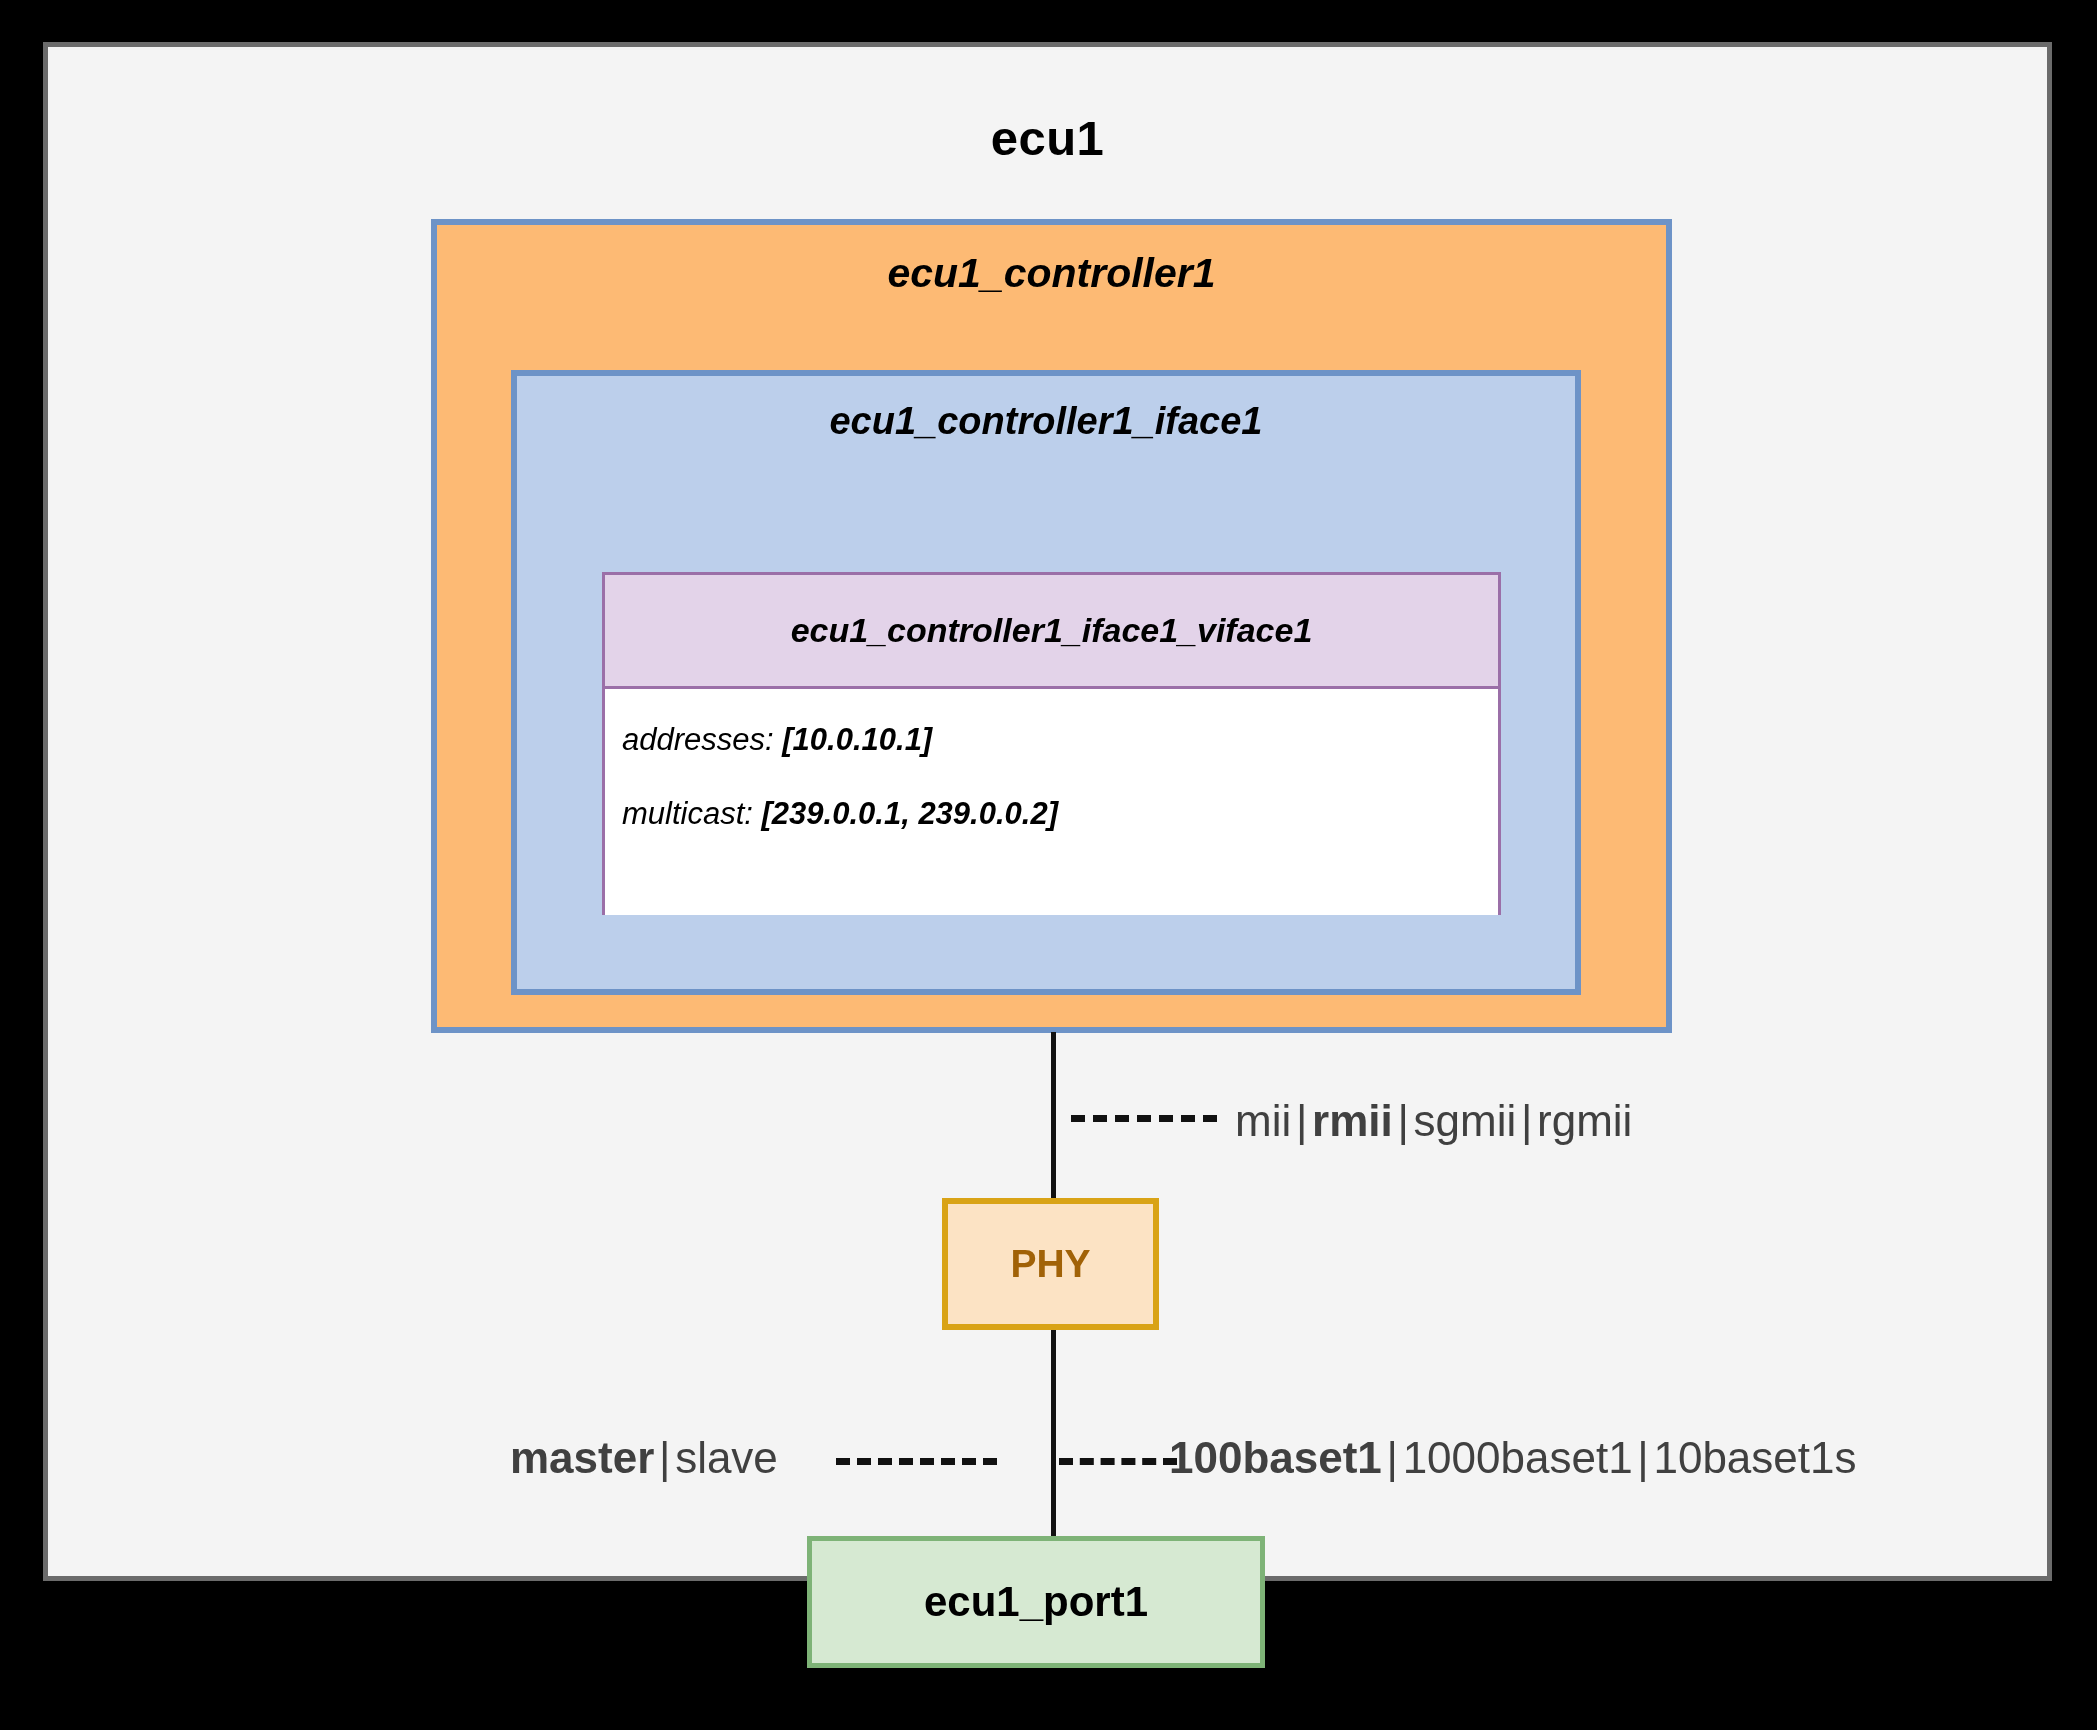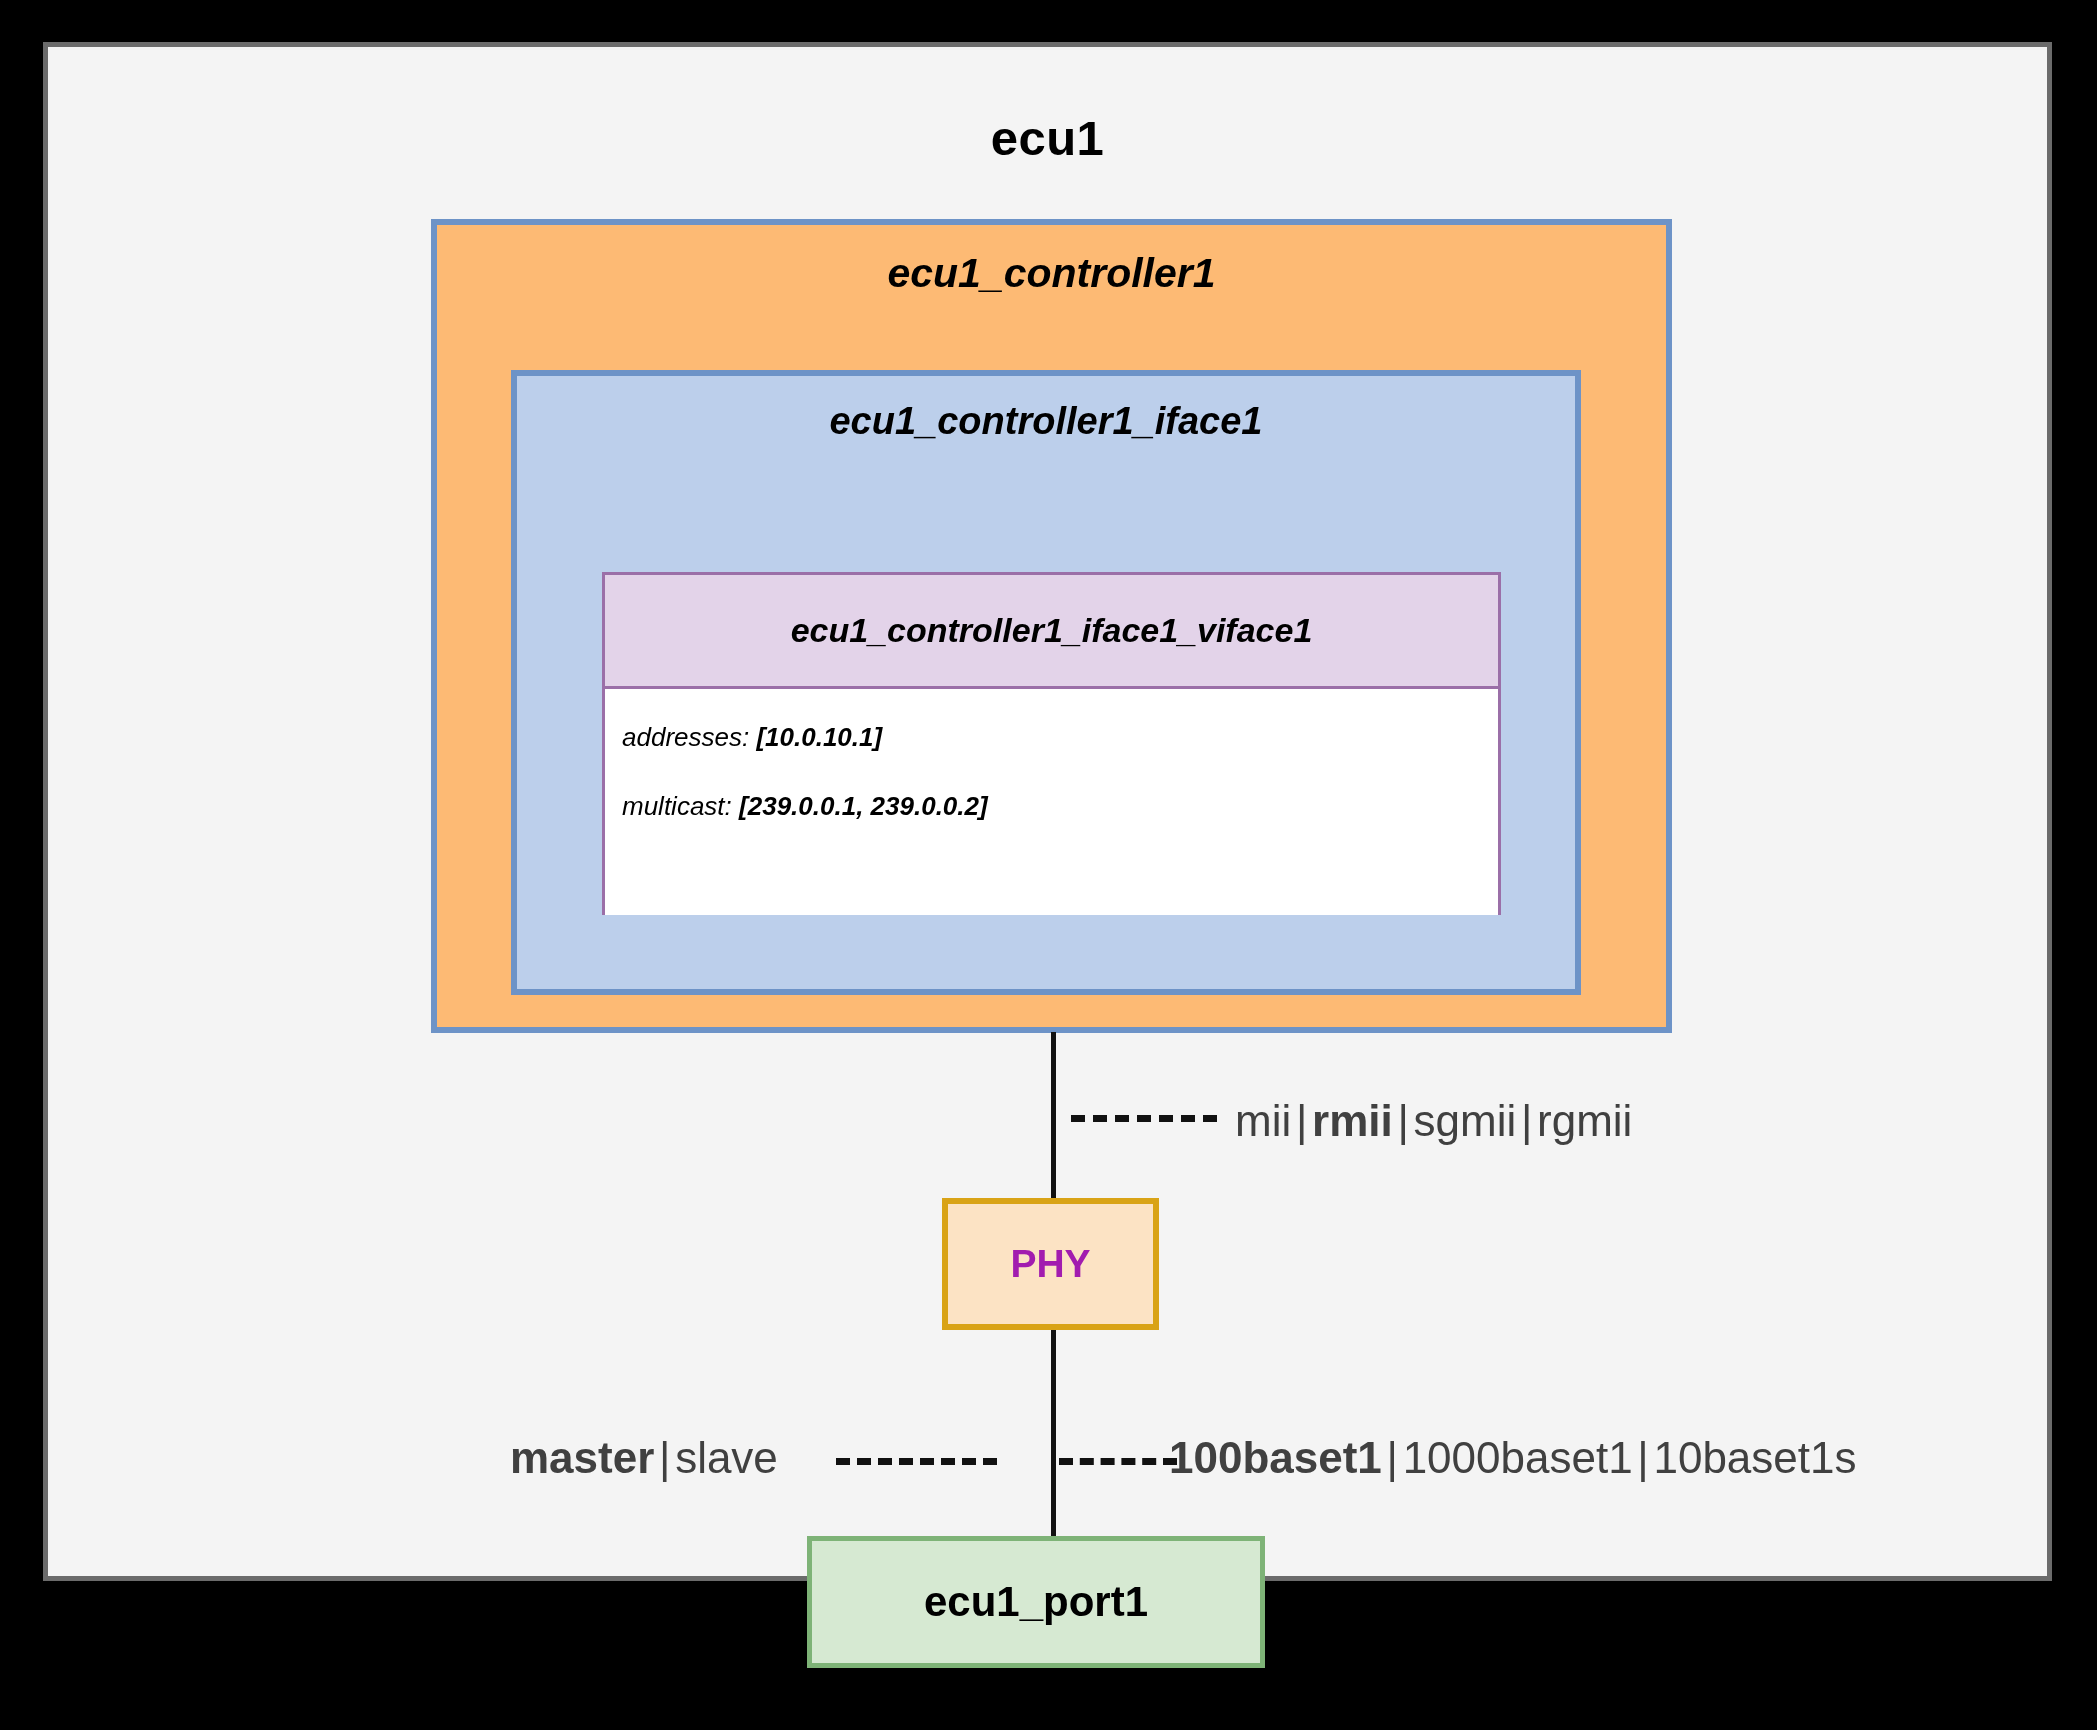--- a/index.html
+++ b/index.html
@@ -47,21 +47,21 @@
   .viface-header{
     position:absolute;left:0;top:0;width:100%;height:114px;
     background:#e3d3e9;border-bottom:3.1px solid #9b6fa8;box-sizing:border-box;
     display:flex;align-items:center;justify-content:center;
   }
   .viface-title{font-size:34px;font-weight:bold;color:#000;}
   .viface-body{
     position:absolute;left:0;top:114px;width:100%;height:226px;
     background:#ffffff;box-sizing:border-box;padding:33px 0 0 17px;
   }
-  .attr-row{font-size:26px;color:#000;margin-bottom:38px;white-space:nowrap;}
+  .attr-row{font-size:31px;color:#000;margin-bottom:38px;white-space:nowrap;}
   .attr-key{font-weight:normal;}
   .attr-val{font-weight:bold;}
 
   
   .vline{position:absolute;background:#111;width:4.7px;}
   .vline-1{left:1003px;top:985px;height:166px;}  
   .vline-2{left:1003px;top:1283px;height:212px;}  
 
   
   .dash{position:absolute;height:0;border-top:7px dashed #111;}
@@ -77,21 +77,21 @@
   .b{font-weight:bold;}
   .n{font-weight:normal;}
   .sep{font-weight:normal;padding:0 4.7px;}
 
   
   .phy-box{
     position:absolute;left:894px;top:1151px;width:217px;height:132px;
     background:#fce3c4;border:6.3px solid #d9a316;box-sizing:border-box;
     display:flex;align-items:center;justify-content:center;
   }
-  .phy-title{font-size:39px;font-weight:bold;color:#a21caf;}
+  .phy-title{font-size:39px;font-weight:bold;color:#a16207;}
 
   
   .port-box{
     position:absolute;left:807px;top:1536px;width:458px;height:132px;
     background:#d6e9d2;border:5.5px solid #7eb377;box-sizing:border-box;
     display:flex;align-items:center;justify-content:center;
   }
   .port-title{font-size:42px;font-weight:bold;color:#000;}
 </style>
 </head>

